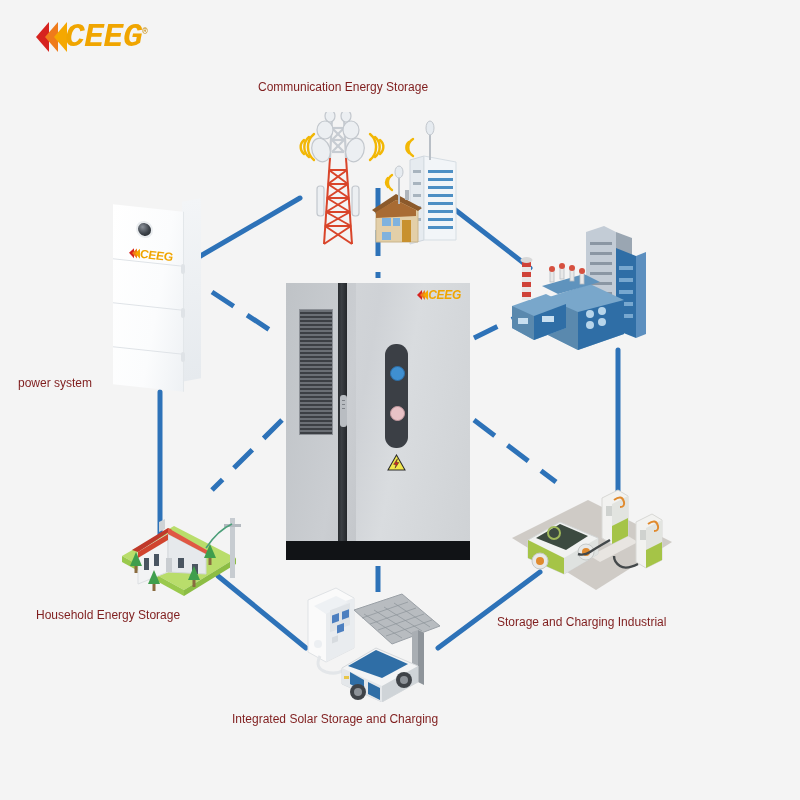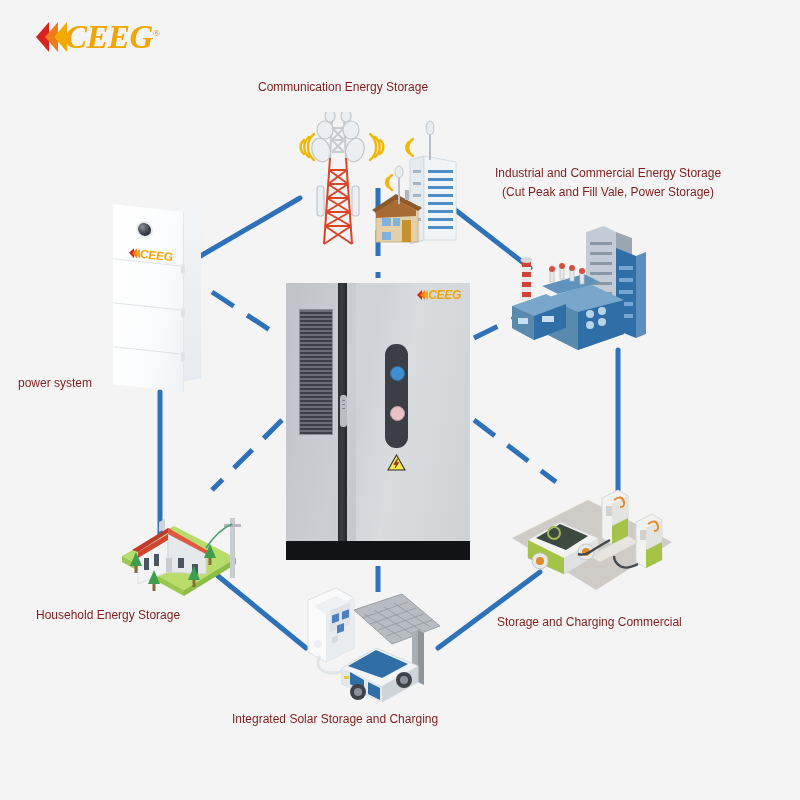--- a/index.html
+++ b/index.html
@@ -37,21 +37,21 @@
     border-top: 15px solid transparent;
     border-bottom: 15px solid transparent;
     border-right-width: 13px;
     border-right-style: solid;
     margin-right: -4px;
   }
   #brand-logo .chev.c1 { border-right-color: #d6231f; }
   #brand-logo .chev.c2 { border-right-color: #ef7b1b; }
   #brand-logo .chev.c3 { border-right-color: #f5a800; }
   #brand-logo .wordmark {
-    font-family: Liberation Serif, serif;
+    font-family: Liberation Mono, monospace;
     font-weight: bold;
     font-style: italic;
     font-size: 33px;
     letter-spacing: -0.5px;
     color: #f0a500;
     line-height: 1;
     position: relative;
   }
   #brand-logo .reg {
     font-size: 9px;
@@ -202,29 +202,25 @@
       <line x1="378" y1="188" x2="378" y2="278"></line>
       <line x1="474" y1="338" x2="552" y2="300"></line>
       <line x1="474" y1="420" x2="556" y2="482"></line>
       <line x1="378" y1="566" x2="378" y2="620"></line>
       <line x1="282" y1="420" x2="212" y2="490"></line>
     </g>
   </svg>
 
   <div class="abs label" id="label-communication">Communication Energy Storage</div>
 
-  <div class="abs" id="label-industrial">
-    <div class="label">Industrial and Commercial Energy Storage</div>
-    <div class="label">(Cut Peak and Fill Vale, Power Storage)</div>
-  </div>
 
   <div class="abs label" id="label-power-system">power system</div>
   <div class="abs label" id="label-household">Household Energy Storage</div>
   <div class="abs label" id="label-integrated-solar">Integrated Solar Storage and Charging</div>
-  <div class="abs label" id="label-storage-charging">Storage and Charging Commercial</div>
+  <div class="abs label" id="label-storage-charging">Storage and Charging Industrial</div>
 
   <div class="abs" id="home-battery">
     <div class="hb-side"></div>
     <div class="hb-face"></div>
     <div class="hb-seam" style="top:62px;"></div>
     <div class="hb-seam" style="top:106px;"></div>
     <div class="hb-seam" style="top:150px;"></div>
     <div class="hb-tab" style="left:68px;top:64px;"></div>
     <div class="hb-tab" style="left:68px;top:108px;"></div>
     <div class="hb-tab" style="left:68px;top:152px;"></div>

